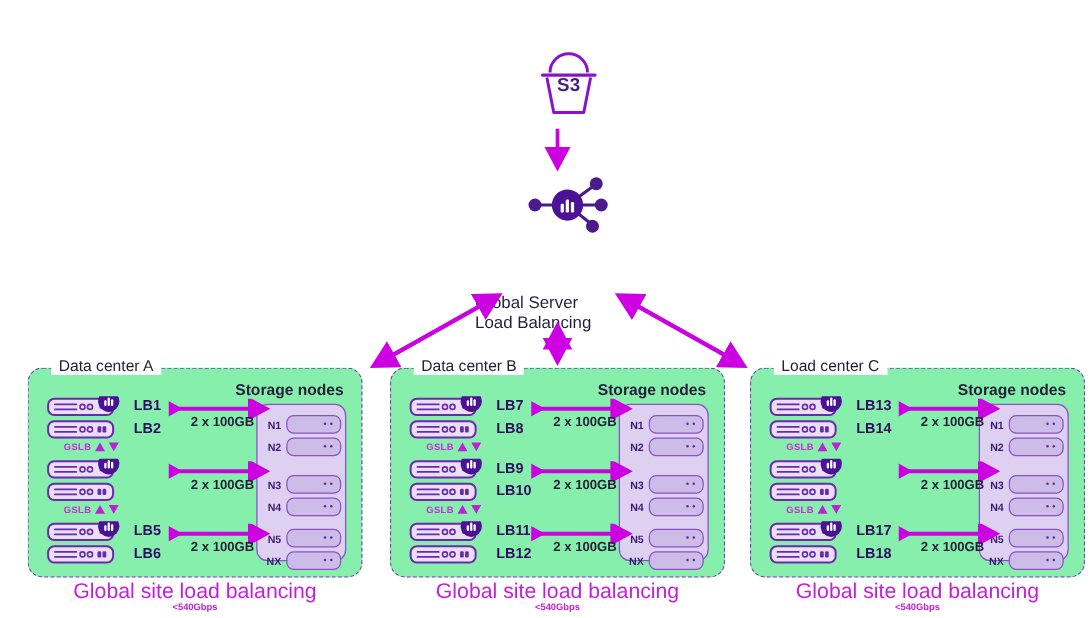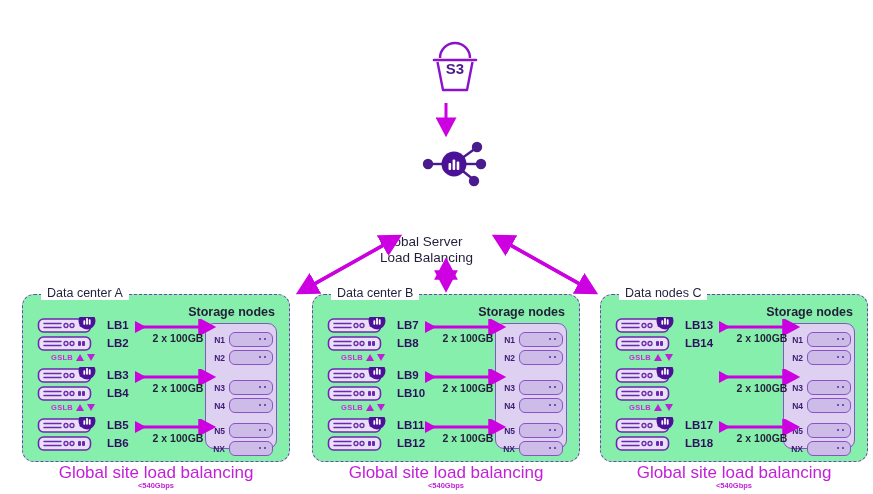--- a/index.html
+++ b/index.html
@@ -267,24 +267,20 @@
           <circle cx="29" cy="26.5" r="2" fill="none" stroke="#6b29ad" stroke-width="1.3"></circle>
           <circle cx="35" cy="26.5" r="2" fill="none" stroke="#6b29ad" stroke-width="1.3"></circle>
           <rect x="41" y="24" width="3" height="5" rx="1" fill="#6b29ad"></rect>
           <rect x="45" y="24" width="3" height="5" rx="1" fill="#6b29ad"></rect>
           <circle cx="50" cy="4" r="8.5" fill="#4b1196"></circle>
           <rect x="46.4" y="3.2" width="1.8" height="4.6" rx=".8" fill="#fff"></rect>
           <rect x="49.1" y="0.9" width="1.8" height="6.9" rx=".8" fill="#fff"></rect>
           <rect x="51.8" y="2.3" width="1.8" height="5.5" rx=".8" fill="#fff"></rect>
         </svg>
       </div>
-      <div class="lb-names">
-        <span>LB3</span>
-        <span>LB4</span>
-      </div>
     </div>
     <div class="link" style="left:112px;top:74px">
       <svg width="86" height="16" viewBox="0 0 86 16">
         <line x1="8" y1="8" x2="78" y2="8" stroke="#cc00e0" stroke-width="3.2" marker-start="url(#ahs1)" marker-end="url(#ahs1)"></line>
       </svg>
       <div class="link-cap">2 x 100GB</div>
     </div>
 
     <div class="gslb-tag" style="top:108px">
       <span>GSLB</span>
@@ -466,21 +462,21 @@
     </div>
     <div class="link" style="left:112px;top:124px">
       <svg width="86" height="16" viewBox="0 0 86 16">
         <line x1="8" y1="8" x2="78" y2="8" stroke="#cc00e0" stroke-width="3.2" marker-start="url(#ahs1)" marker-end="url(#ahs1)"></line>
       </svg>
       <div class="link-cap">2 x 100GB</div>
     </div>
   </div>
 
   <div class="dc" id="dc-c">
-    <div class="dc-title">Data nodes C</div>
+    <div class="dc-title">Load center C</div>
     <div class="storage-title">Storage nodes</div>
     <div class="storage-panel">
       <div class="node-row" style="top:8px">
           <span class="node-label">N1</span>
           <span class="node-pill"></span>
         </div>
       <div class="node-row" style="top:26px">
           <span class="node-label">N2</span>
           <span class="node-pill"></span>
         </div>

